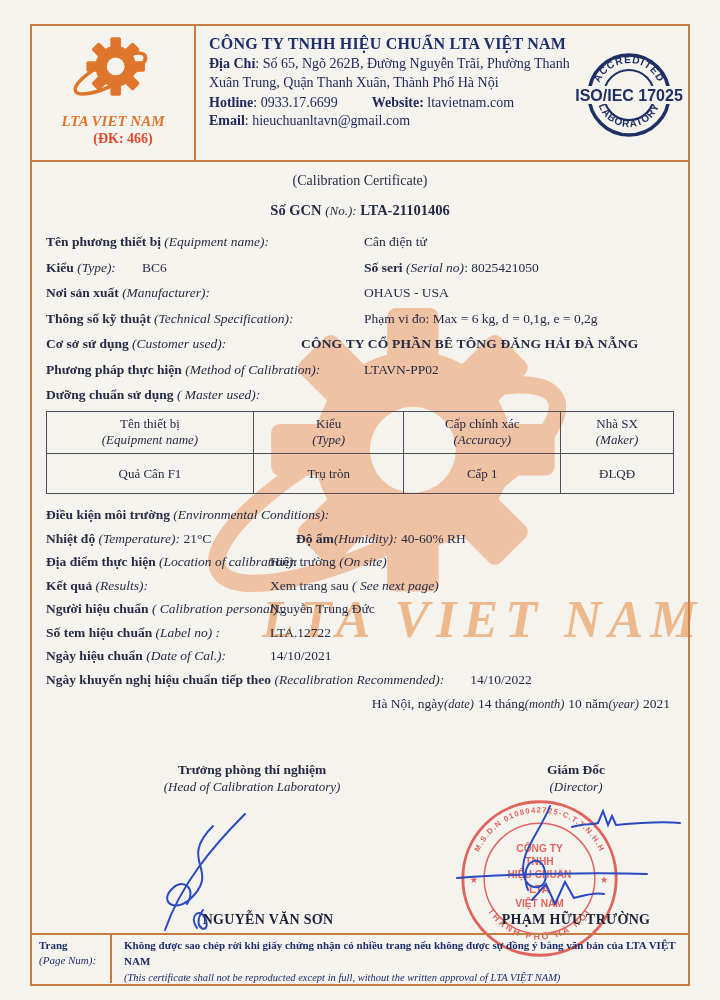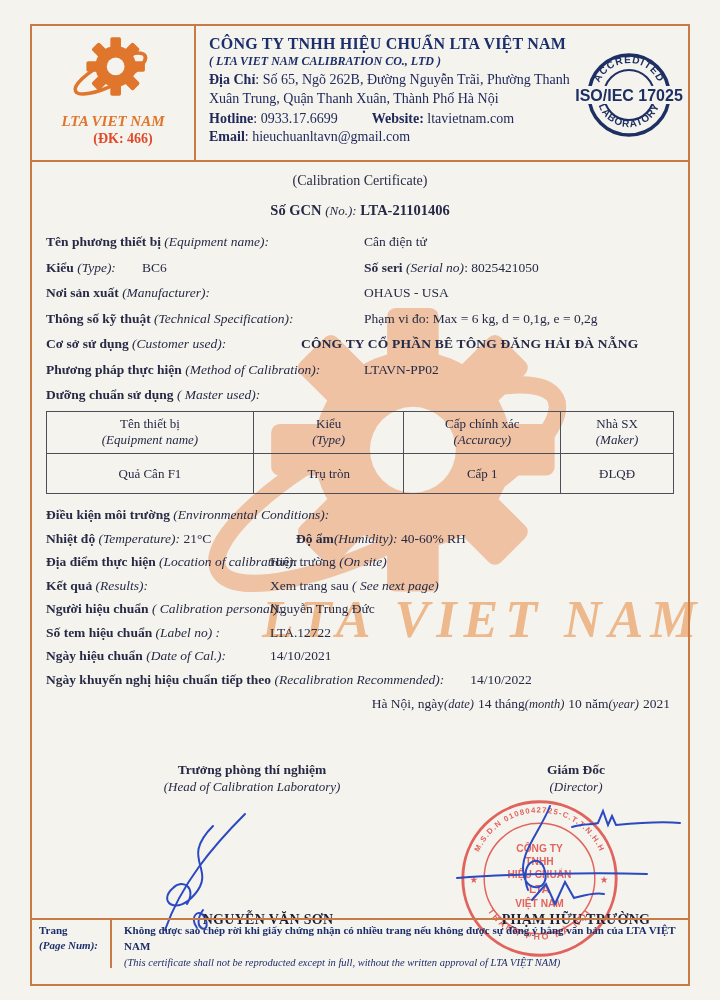--- a/index.html
+++ b/index.html
@@ -67,24 +67,24 @@
   .sig-right { left:380px; width:300px; }
   .sig-title { font-weight:bold; }
   .sig-sub   { font-style:italic; font-size:13px; margin-top:1px; }
   .sig-name  { position:absolute; bottom:4px; width:300px; text-align:center; font-weight:bold; font-size:14px; color:#1d2138; letter-spacing:.3px; }
   .name-left { left:72px; } .name-right { left:380px; }
   .sig-svg-left  { position:absolute; left:71px;  top:42px; width:180px; height:134px; }
   .stamp-svg     { position:absolute; left:411px; top:34px; width:165px; height:165px; opacity:.85; }
   .scribble-svg  { position:absolute; left:386px; top:40px; width:252px; height:122px; }
 
   
-  .ftr { position:absolute; left:0; right:0; bottom:16px; height:50px; border-top:2px solid #c97b46;
+  .ftr { position:absolute; left:0; right:0; bottom:1px; height:50px; border-top:2px solid #c97b46;
          display:flex; color:#1c2e6b; }
   .ftr-page { flex:0 0 80px; border-right:2px solid #c97b46; padding:3px 0 0 7px; font-size:11px; font-weight:bold; line-height:1.4; }
-  .ftr-page i { font-weight:bold; font-style:italic;text-align:center; }
+  .ftr-page i { font-weight:normal; font-style:italic;text-align:center; }
   .ftr-note { flex:1; padding:3px 8px 0 12px; line-height:1.45; }
   .note-vi { font-size:11px; font-weight:bold; }
   .note-en { font-size:10.5px; font-style:italic; }
 </style>
 </head>
 <body>
 
 <div class="sheet">
 
   <svg class="wm-gear" viewBox="0 0 100 88">
@@ -129,21 +129,20 @@
             <circle r="10" fill="#f5f3ee"></circle>
           </g>
           <ellipse cx="47" cy="48" rx="44" ry="13" fill="none" stroke="#e0752c" stroke-width="4" transform="rotate(-27 47 48)" pathLength="100" stroke-dasharray="14 86"></ellipse>
         </svg>
         <div class="logo-name">LTA VIET NAM</div>
         <div class="logo-reg">(ĐK: 466)</div>
       </div>
 
       <div class="info">
         <div class="co-name">CÔNG TY TNHH HIỆU CHUẨN LTA VIỆT NAM</div>
-        <div class="co-en">( LTA VIET NAM CALIBRATION CO., LTD )</div>
         <div class="co-line co-addr"><b>Địa Chỉ</b><span>: Số 65, Ngõ 262B, Đường Nguyễn Trãi, Phường Thanh Xuân Trung, Quận Thanh Xuân, Thành Phố Hà Nội</span></div>
         <div class="co-line"><b>Hotline</b><span>: 0933.17.6699</span><span class="ws-gap"></span><b>Website:</b><span> ltavietnam.com</span></div>
         <div class="co-line"><b>Email</b><span>: hieuchuanltavn@gmail.com</span></div>
       </div>
 
       <svg class="badge" viewBox="0 0 112 104" font-family="Liberation Sans, sans-serif">
         <circle cx="56" cy="52" r="40" fill="none" stroke="#1e2f63" stroke-width="3.5"></circle>
         <circle cx="56" cy="52" r="25" fill="none" stroke="#1e2f63" stroke-width="2"></circle>
         <path id="barcT" d="M 24 52 A 32 32 0 0 1 88 52" fill="none"></path>
         <path id="barcB" d="M 24 52 A 32 32 0 0 0 88 52" fill="none"></path>

